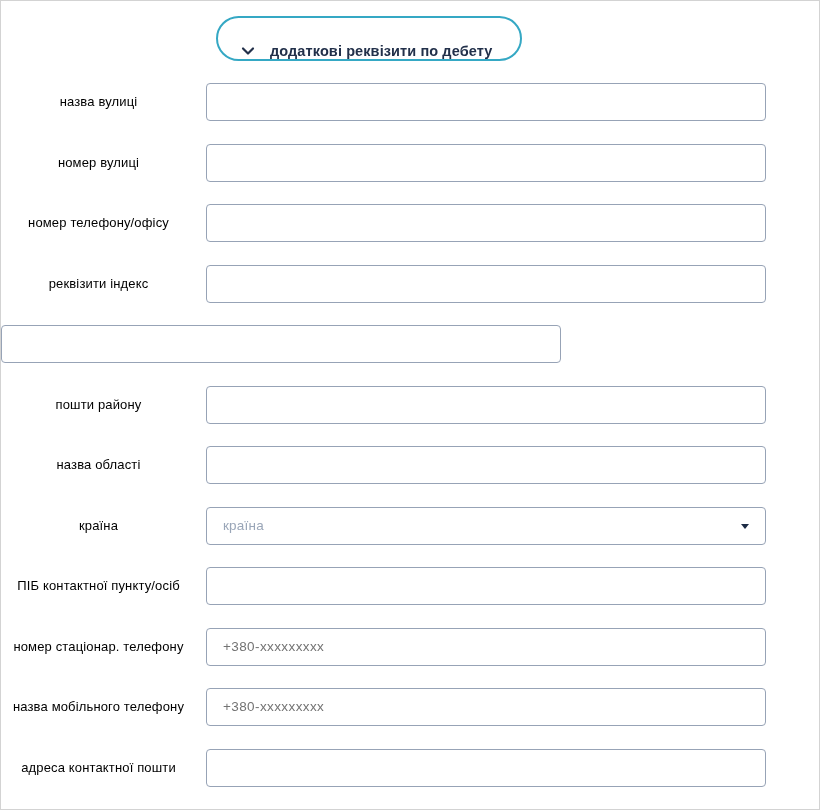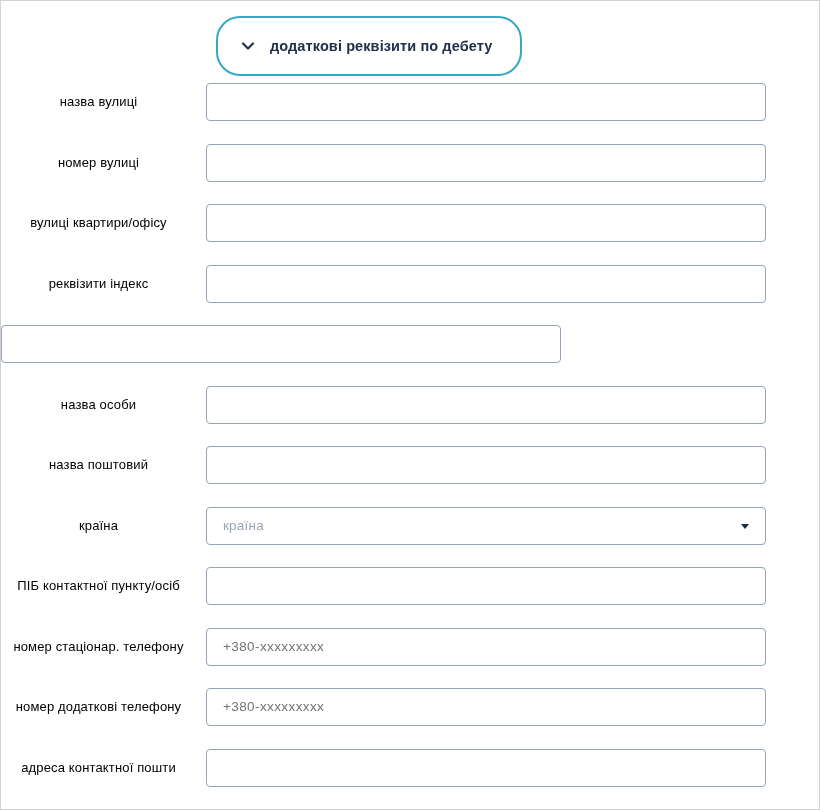--- a/index.html
+++ b/index.html
@@ -29,25 +29,25 @@
     position: absolute;
     top: 15px;
     left: 0;
     width: 820px;
     display: flex;
     justify-content: flex-start;
   }
 
   .toggle-button {
     margin-left: 215px;
-    height: 60px;
+    height: 45px;
     min-width: 260px;
     padding: 0 28px 0 22px;
     display: inline-flex;
-    align-items: center;
+    align-items: flex-end;
     gap: 14px;
     background: #ffffff;
     border: 2px solid #35a8c4;
     border-radius: 24px;
     cursor: pointer;
     font-family: "Liberation Sans", sans-serif;
   }
 
   .toggle-button .chevron-icon {
     display: inline-flex;
@@ -156,44 +156,44 @@
           <span class="field-text"></span>
         </div>
       </div>
       <div class="form-row">
         <div class="field-label">номер вулиці</div>
         <div class="field-control" title="номер будівлі">
           <span class="field-text"></span>
         </div>
       </div>
       <div class="form-row">
-        <div class="field-label">вулиці квартири/офісу</div>
+        <div class="field-label">номер телефону/офісу</div>
         <div class="field-control" title="номер квартири/офісу">
           <span class="field-text"></span>
         </div>
       </div>
       <div class="form-row">
         <div class="field-label">реквізити індекс</div>
         <div class="field-control" title="поштовий індекс">
           <span class="field-text"></span>
         </div>
       </div>
       <div class="form-row">
         <div class="field-control" title="назва населеного пункту">
           <span class="field-text"></span>
         </div>
       </div>
       <div class="form-row">
-        <div class="field-label">назва особи</div>
+        <div class="field-label">пошти району</div>
         <div class="field-control" title="назва району">
           <span class="field-text"></span>
         </div>
       </div>
       <div class="form-row">
-        <div class="field-label">назва поштовий</div>
+        <div class="field-label">назва області</div>
         <div class="field-control" title="назва області">
           <span class="field-text"></span>
         </div>
       </div>
       <div class="form-row">
         <div class="field-label">країна</div>
         <div class="field-control is-select" title="країна">
           <span class="field-text">країна</span>
           <span class="select-arrow-icon">
             <svg width="12" height="12" viewBox="0 0 12 12" aria-hidden="true">
@@ -208,21 +208,21 @@
           <span class="field-text"></span>
         </div>
       </div>
       <div class="form-row">
         <div class="field-label">номер стаціонар. телефону</div>
         <div class="field-control" title="номер стаціонар. телефону">
           <span class="field-text">+380-xxxxxxxxx</span>
         </div>
       </div>
       <div class="form-row">
-        <div class="field-label">номер додаткові телефону</div>
+        <div class="field-label">назва мобільного телефону</div>
         <div class="field-control" title="номер мобільного телефону">
           <span class="field-text">+380-xxxxxxxxx</span>
         </div>
       </div>
       <div class="form-row">
         <div class="field-label">адреса контактної пошти</div>
         <div class="field-control" title="адреса електронної пошти">
           <span class="field-text"></span>
         </div>
       </div>

